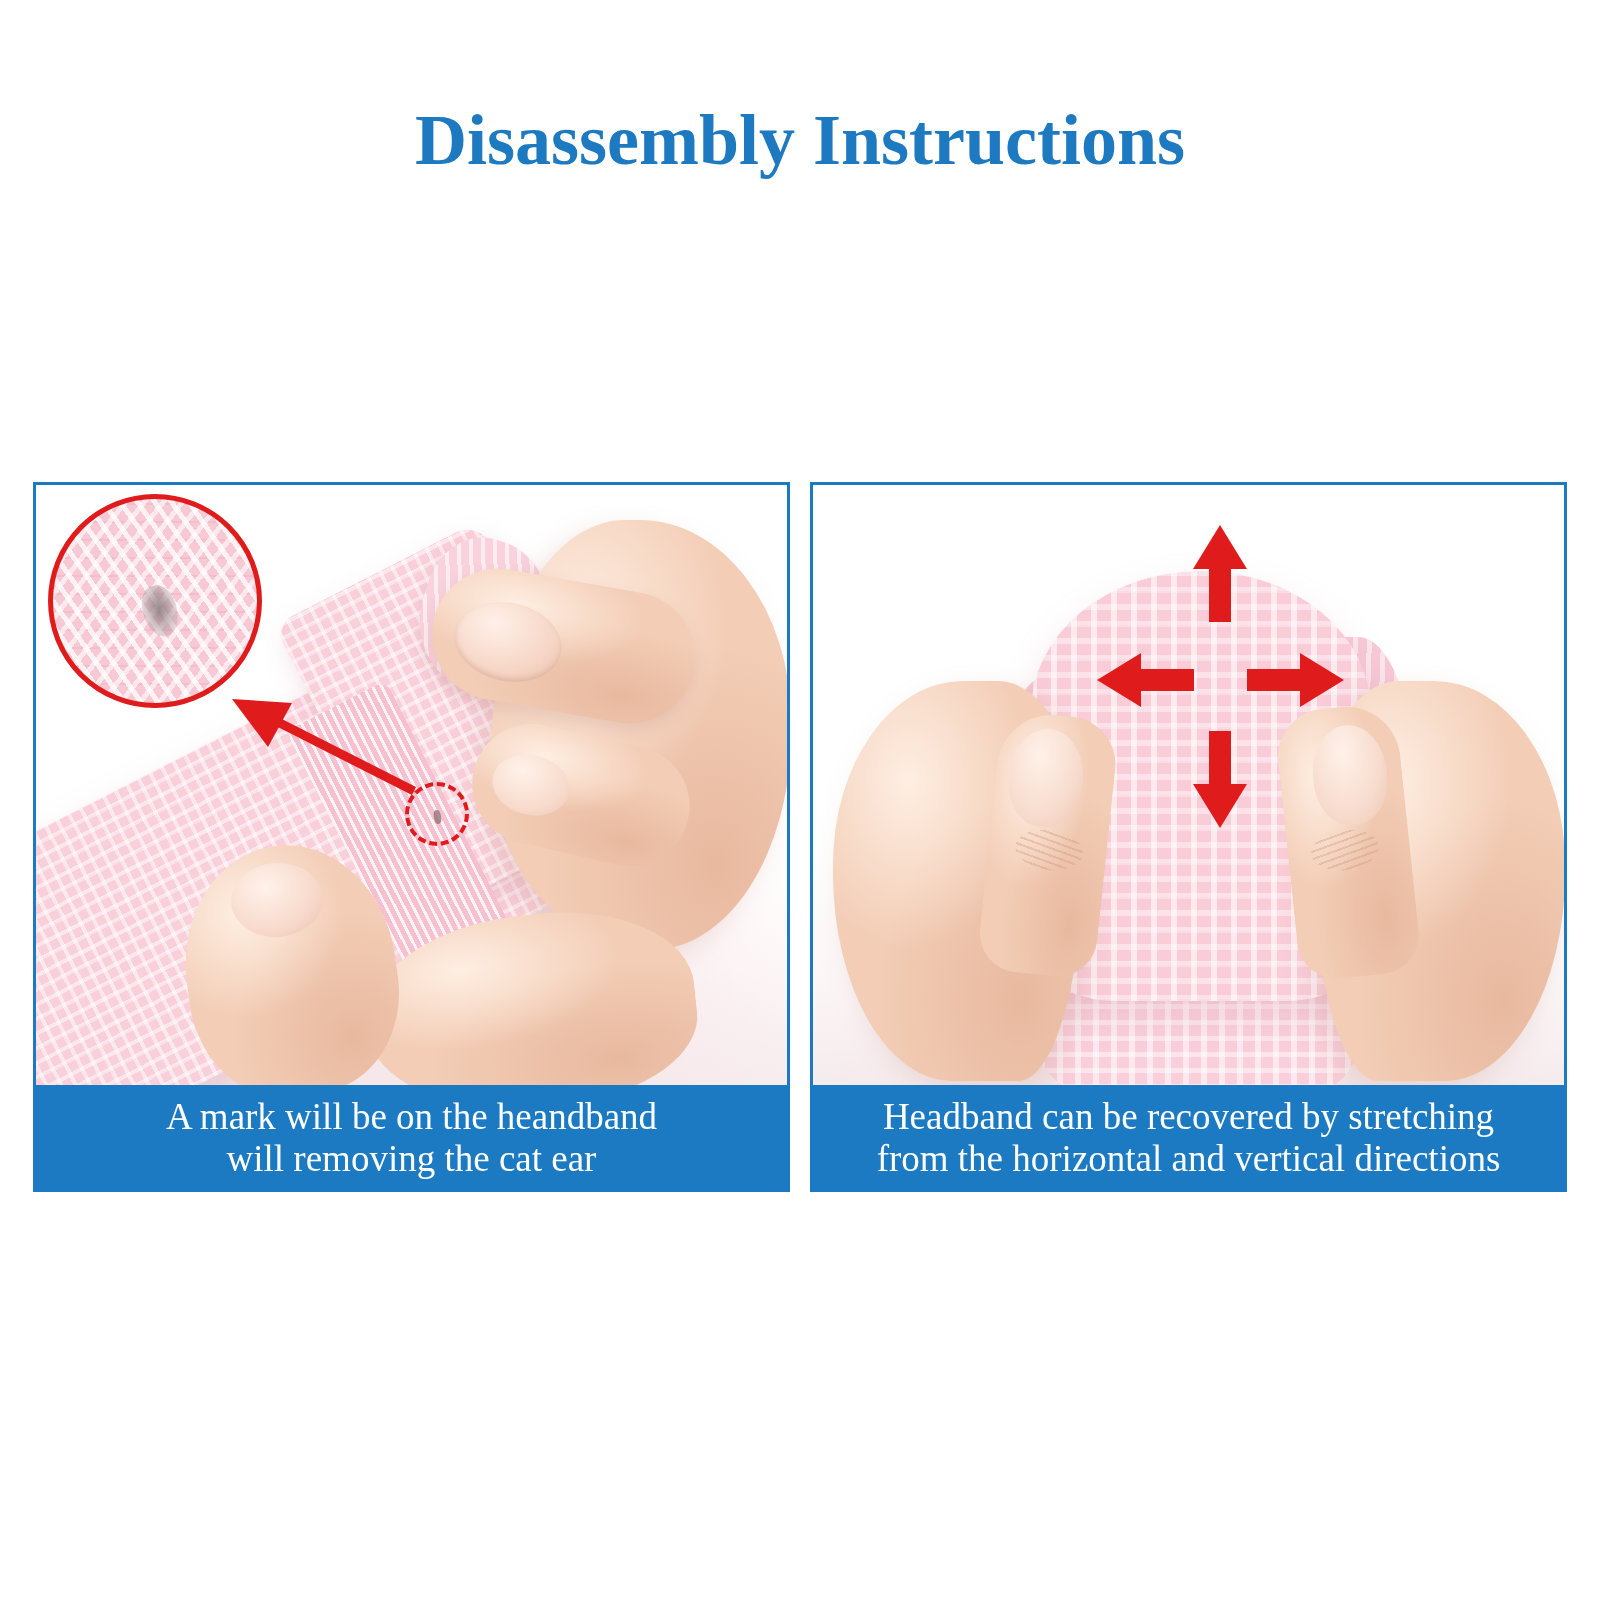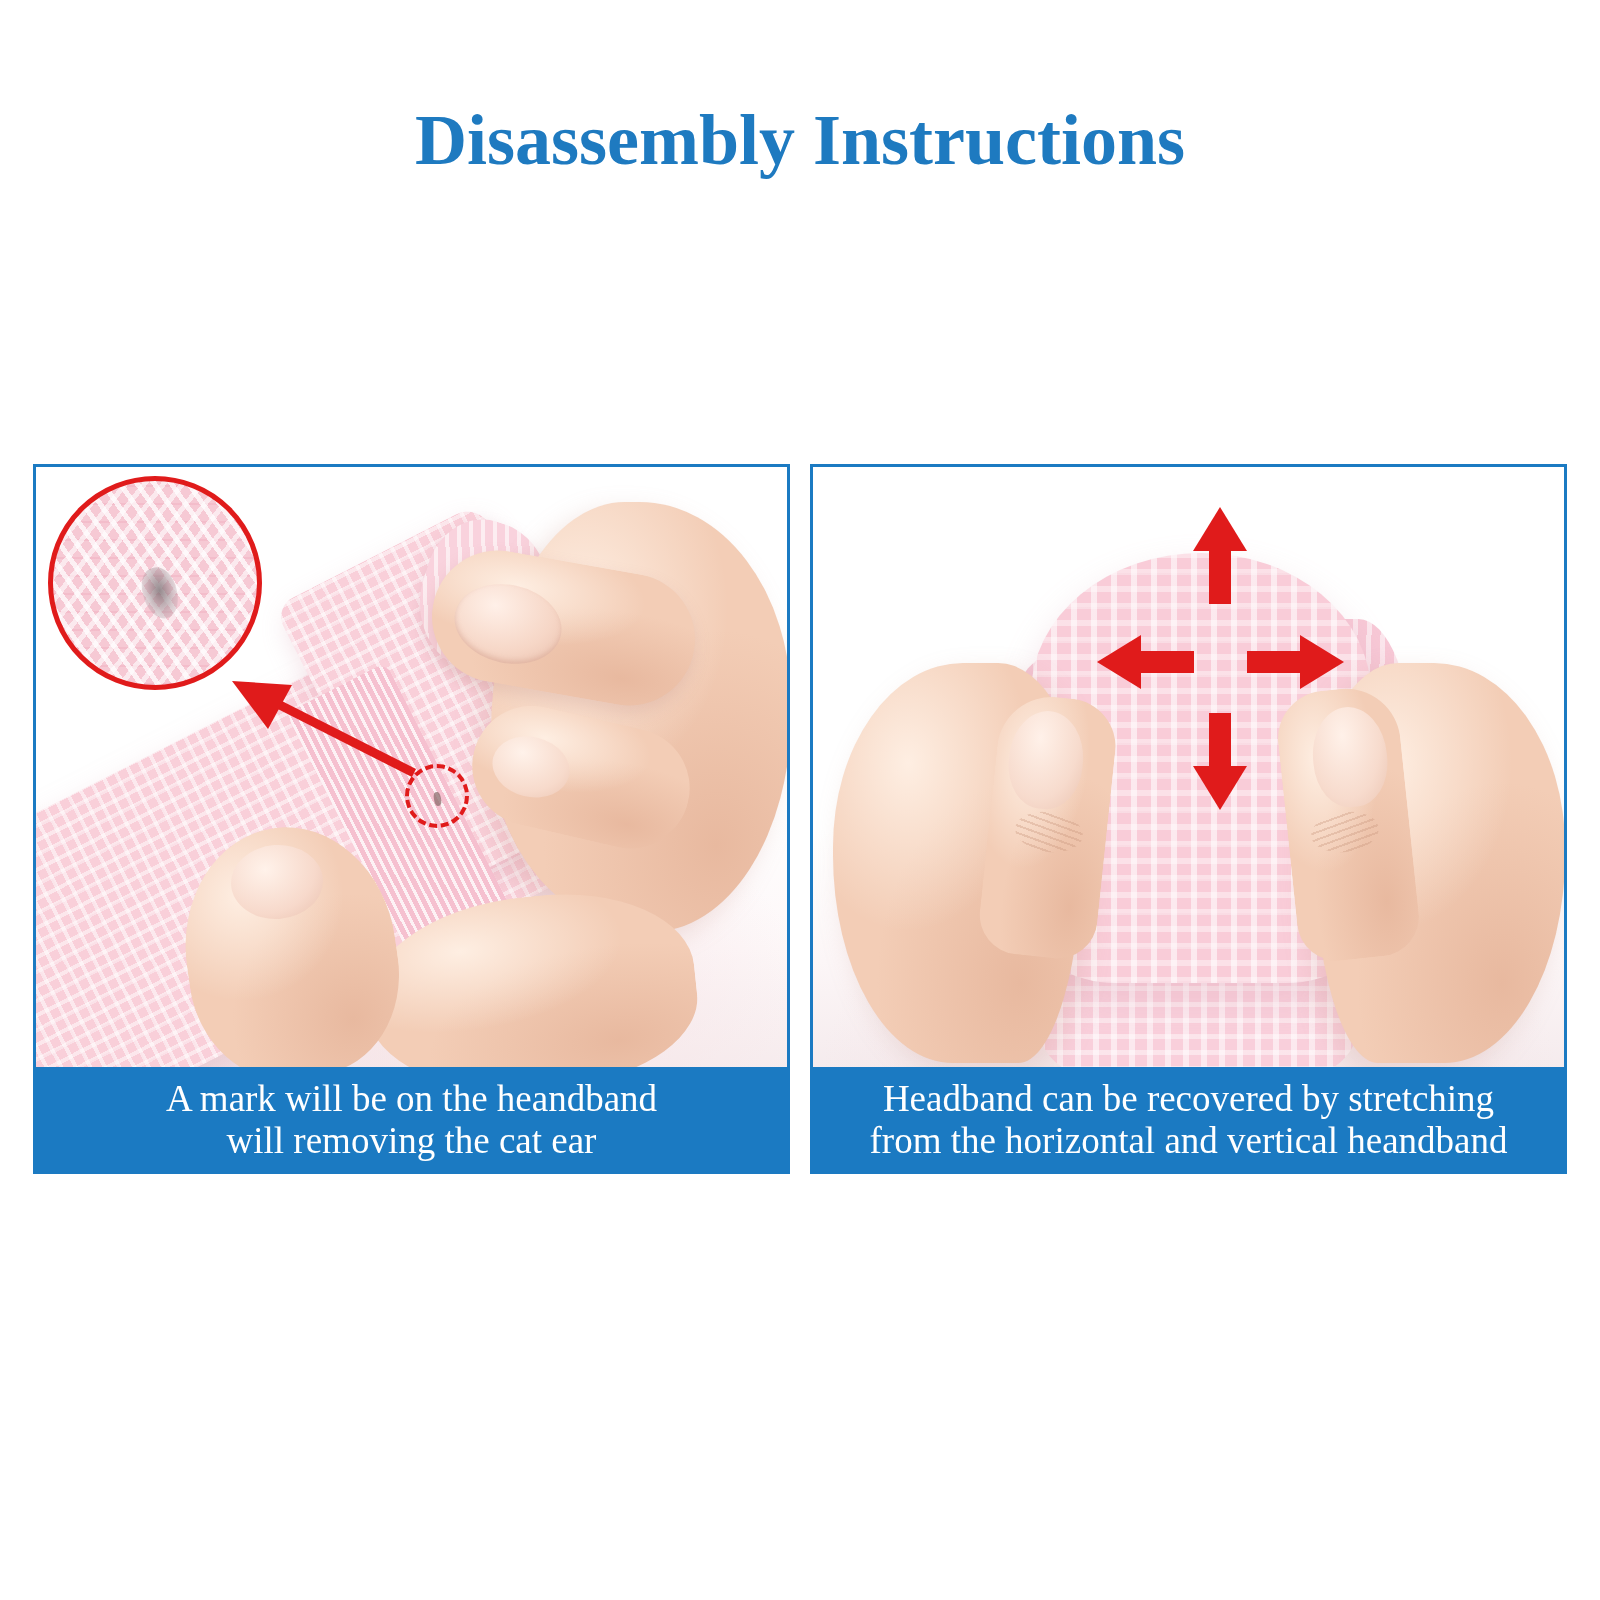--- a/index.html
+++ b/index.html
@@ -28,21 +28,21 @@
     line-height: 1.0;
     color: #1E7AC0;
     letter-spacing: 0px;
     white-space: nowrap;
   }
 
   
   #panels {
     position: absolute;
     left: 33px;
-    top: 464px;
+    top: 482px;
     width: 1534px;
     height: 710px;
     display: flex;
     justify-content: space-between;
   }
   .panel {
     position: relative;
     width: 757px;
     height: 710px;
     box-sizing: border-box;
@@ -467,17 +467,17 @@
 
         <g>
           <rect x="434" y="184" width="60" height="22" fill="#E01B1B"></rect>
           <polygon points="531,195 487,168 487,222" fill="#E01B1B"></polygon>
         </g>
       </svg>
     </div>
 
     <div class="caption">
       <span class="cl">Headband can be recovered by stretching</span>
-      <span class="cl">from the horizontal and vertical heandband</span>
+      <span class="cl">from the horizontal and vertical directions</span>
     </div>
   </div>
 
 </div>
 
 </body></html>

